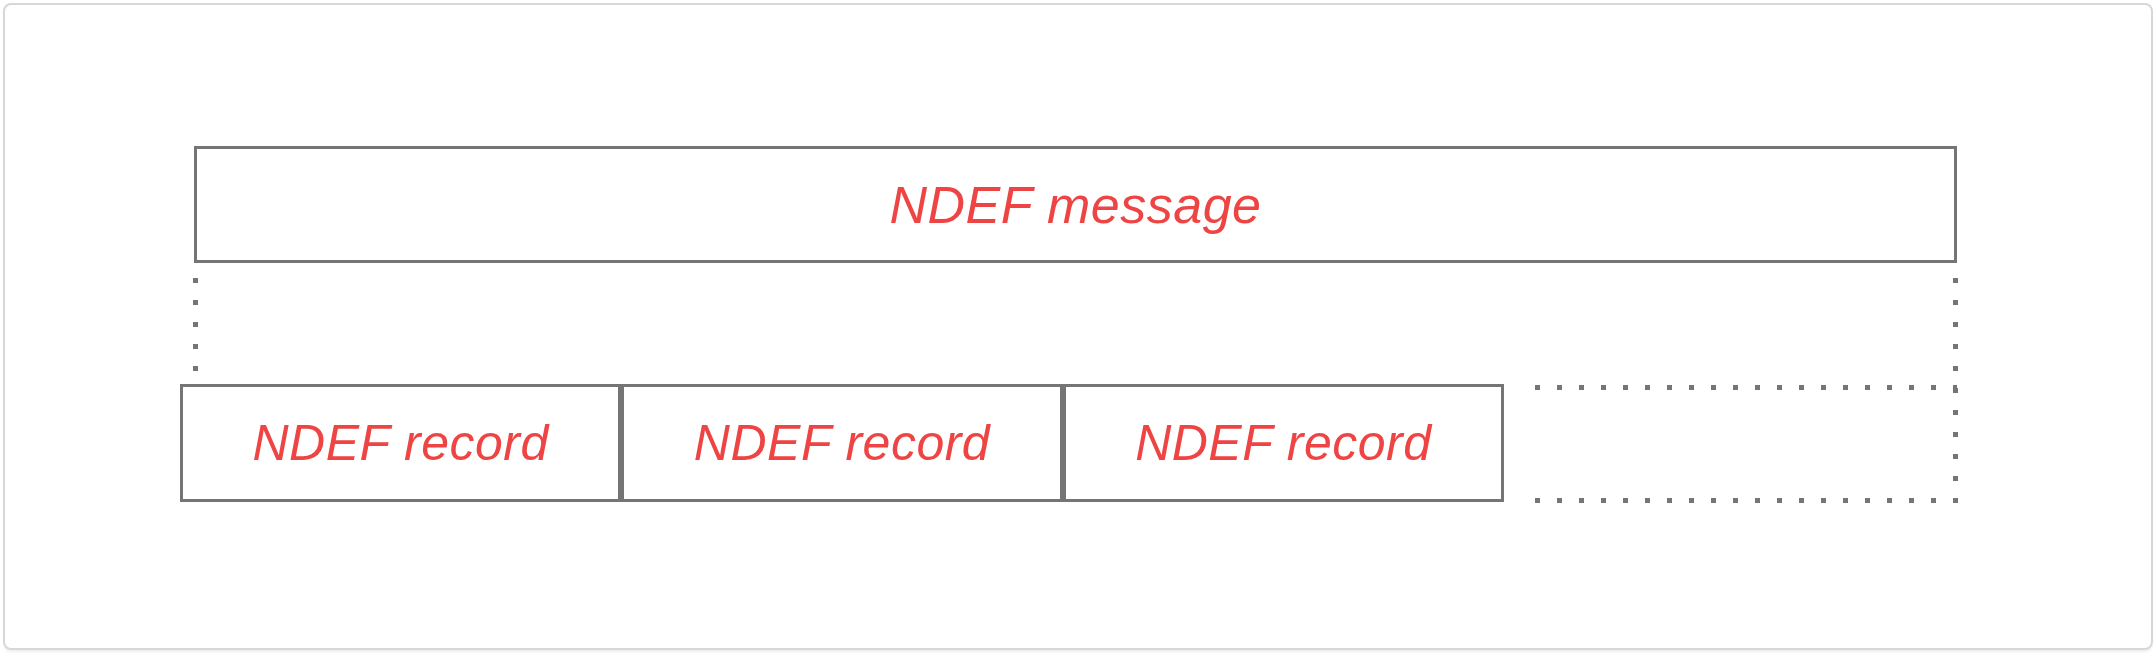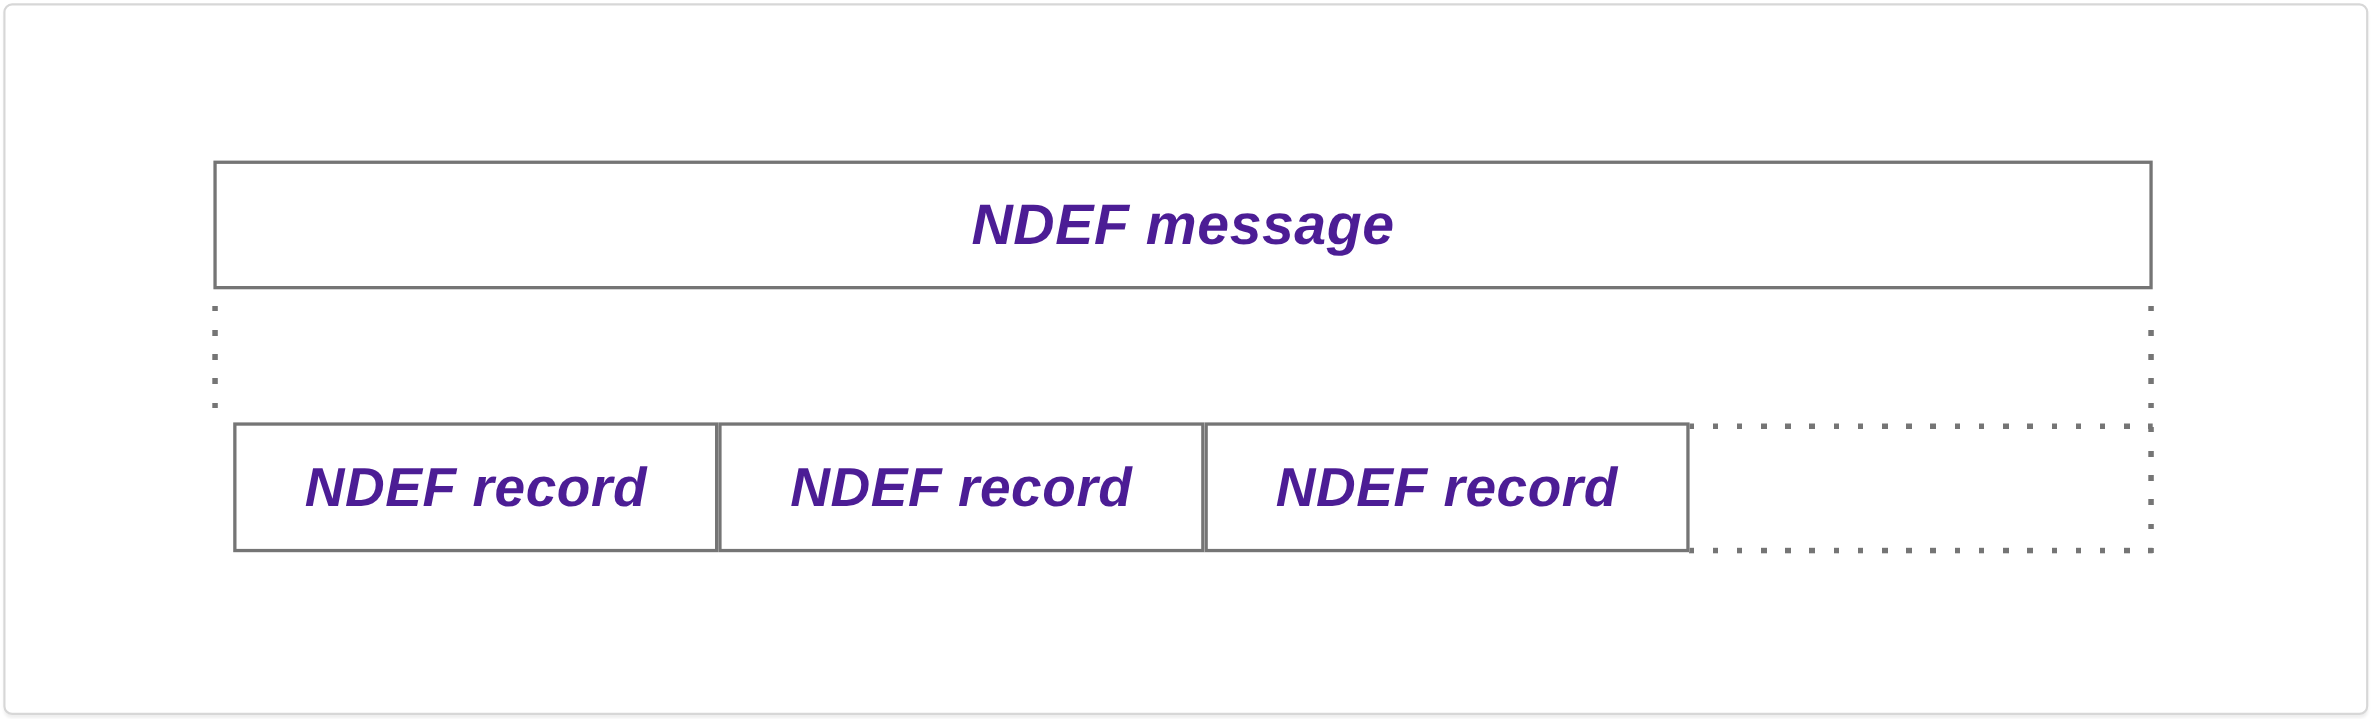--- a/index.html
+++ b/index.html
@@ -32,30 +32,29 @@
     display: flex;
     align-items: center;
     justify-content: center;
   }
   .msg-box {
     left: 194px; top: 146px;
     width: 1763px; height: 117px;
   }
   .label {
     font-style: italic;
-    color: #4c1d95;
+    color: #ef4444;
     white-space: nowrap;
     letter-spacing: 0.5px;
-    font-weight: bold;
   }
   .msg-label { font-size: 52px; }
   .rec-label { font-size: 50px; }
   .records {
     position: absolute;
-    left: 212px; top: 384px;
+    left: 180px; top: 384px;
     width: 1324px; height: 118px;
     display: flex;
   }
   .rec-box {
     position: relative;
     flex: 1 1 0;
     box-sizing: border-box;
     border: 3px solid #757575;
     background: #ffffff;
     display: flex;

